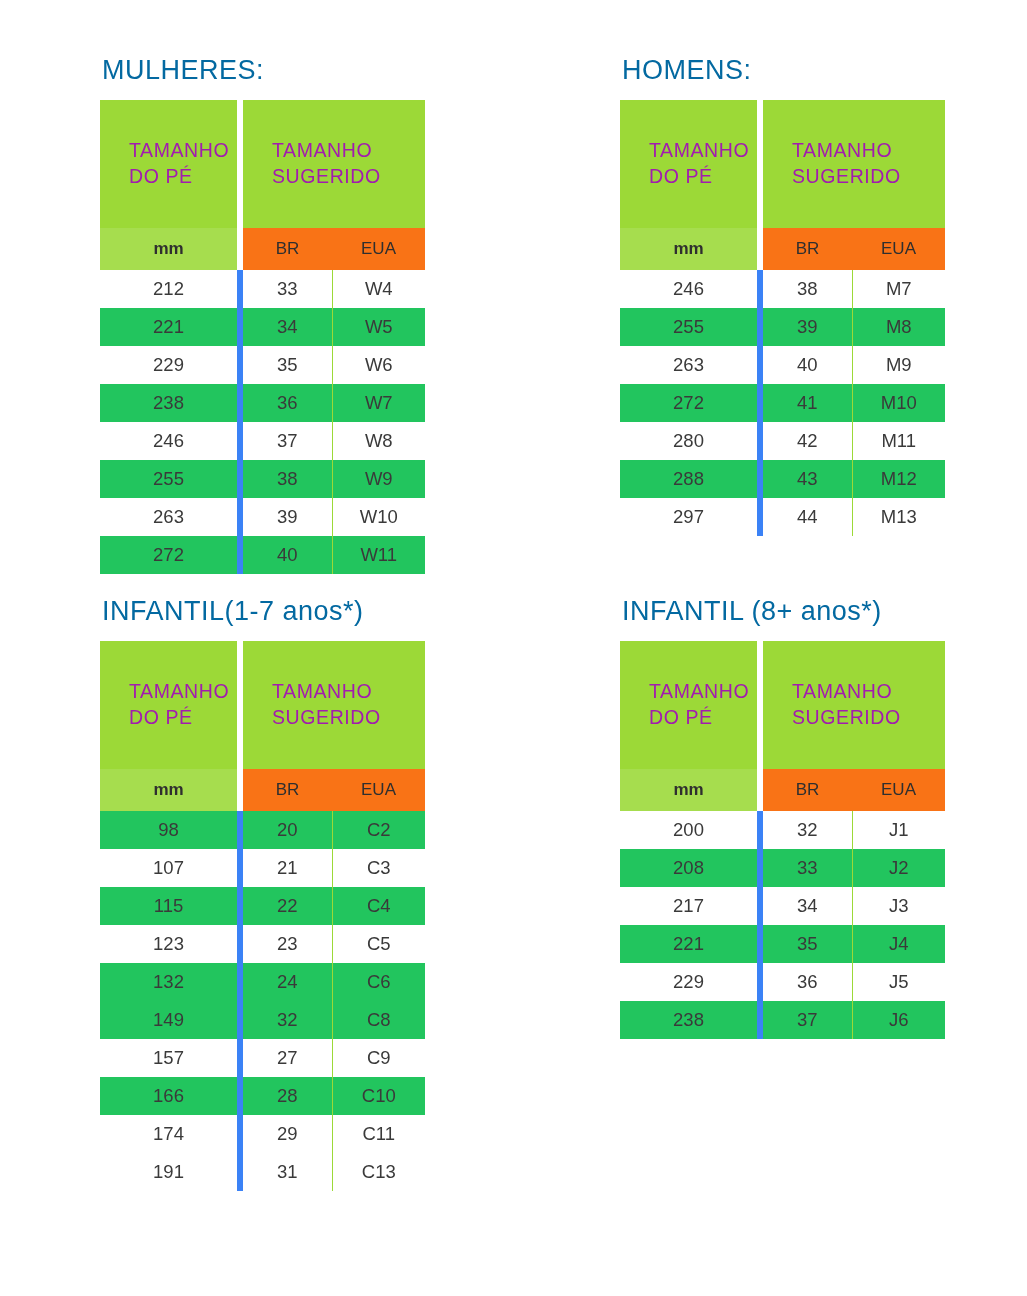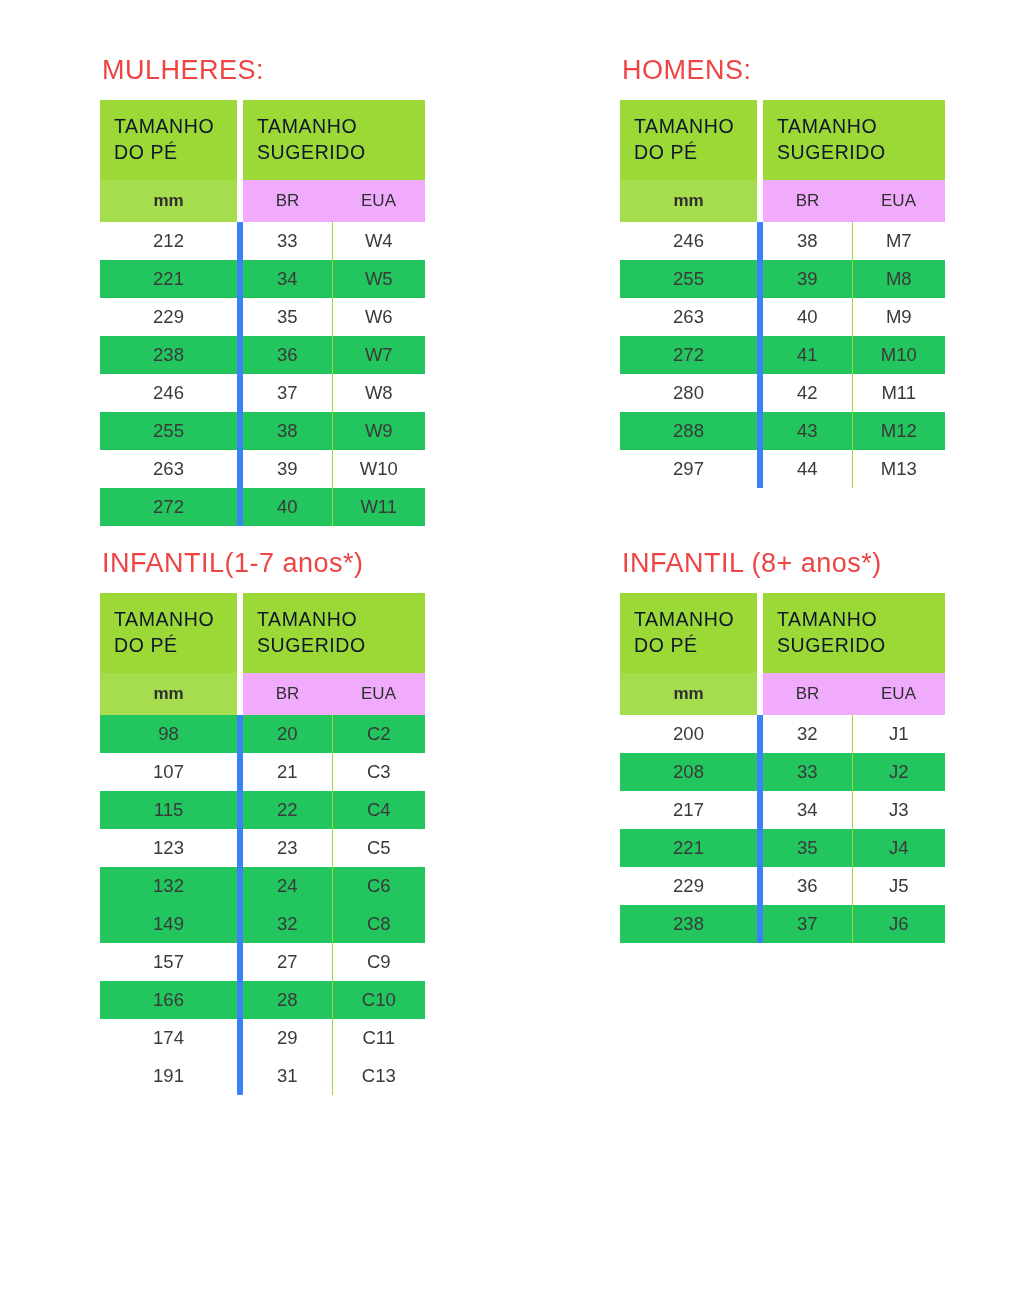--- a/index.html
+++ b/index.html
@@ -23,70 +23,70 @@
     display: grid;
     grid-template-columns: 520px 1fr;
     grid-template-rows: auto auto;
     row-gap: 22px;
   }
   .block { width: 100%; }
 
   .block-title {
     font-size: 27px;
     letter-spacing: 0.5px;
-    color: #ef4444;
+    color: #0369a1;
     font-weight: 400;
     margin: 0 0 14px 2px;
     white-space: nowrap;
   }
 
   table {
     border-collapse: collapse;
     border-spacing: 0;
     table-layout: fixed;
   }
   table.sizetable { width: 325px; }
 
   col.c-mm { width: 140px; }
   col.c-br { width: 92px; }
   col.c-eua { width: 93px; }
 
   td, th { padding: 0; margin: 0; }
 
   .hdr-main th {
-    height: 80px;
+    height: 128px;
     background: #9cd937;
-    color: #0f172a;
+    color: #a21caf;
     font-size: 19.5px;
     font-weight: 400;
     letter-spacing: 0.6px;
     text-align: left;
     vertical-align: middle;
     line-height: 1.33;
-    padding-left: 14px;
+    padding-left: 29px;
   }
   .hdr-main th.mm-head {
     border-right: 6px solid #ffffff;
   }
 
   .hdr-sub th {
     height: 42px;
     background: #a6dd4e;
     font-size: 17px;
     font-weight: bold;
     color: #2f2f2f;
     vertical-align: middle;
   }
   .hdr-sub th.mm-sub {
     border-right: 6px solid #ffffff;
     background: #a6dd4e;
   }
   .hdr-sub th.br-sub,
   .hdr-sub th.eua-sub {
-    background: #f0abfc;
+    background: #f97316;
     font-weight: 400;
   }
 
   tbody td {
     height: 38px;
     font-size: 18.5px;
     text-align: center;
     vertical-align: middle;
     color: #3a3a3a;
     background: #ffffff;

